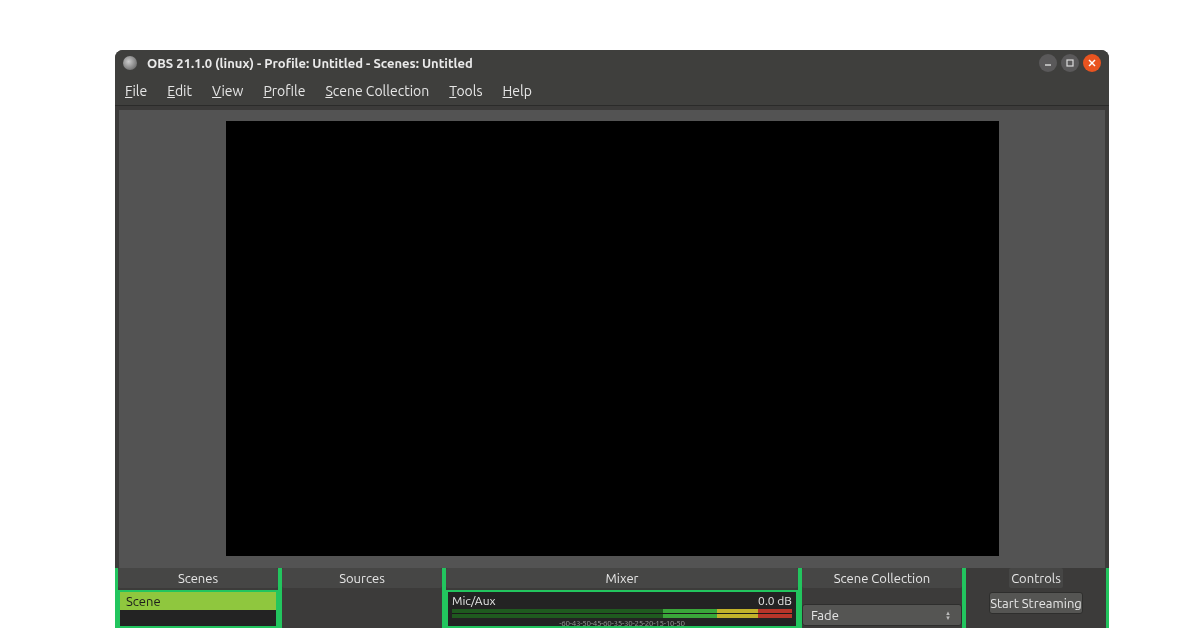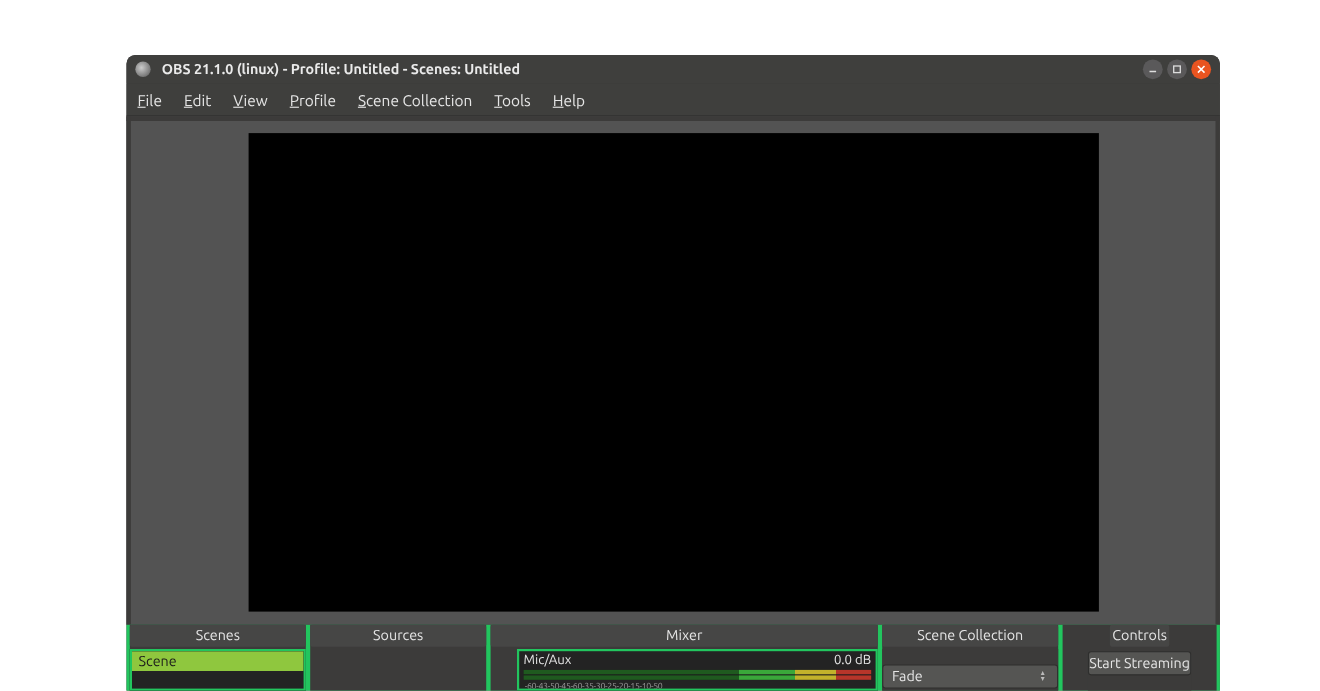--- a/index.html
+++ b/index.html
@@ -122,21 +122,20 @@
     font-size: 13px;
     padding: 2px 6px;
   }
   
   .panel.sources { width: 160px; gap: 44px; }
   
   .panel.mixer { flex: 1; min-width: 0; }
   .mixer-body {
     background: #232323;
     padding: 2px 4px;
-    margin-left: 24px;
   }
   .mixer-row {
     display: flex;
     justify-content: space-between;
     font-size: 12px;
     color: #e6e6e6;
     margin-bottom: 2px;
   }
   .vu-meter {
     height: 9px;
@@ -148,21 +147,21 @@
     height: 4px;
     background: linear-gradient(to right,
       #1f5a1f 0%, #1f5a1f 62%,
       #3aa73a 62%, #3aa73a 78%,
       #c2b22b 78%, #c2b22b 90%,
       #b7352a 90%, #b7352a 100%);
     margin-bottom: 1px;
   }
   .vu-scale {
     display: flex;
-    justify-content: flex-start;
+    justify-content: center;
     font-size: 8px;
     color: #9a9a9a;
     margin-top: 1px;
     padding: 0 1px;
     letter-spacing: -0.3px;
   }
   
   .panel.transitions { width: 160px; }
   .transitions-body { background: #3c3b3a; border: none; }
   .combo {

